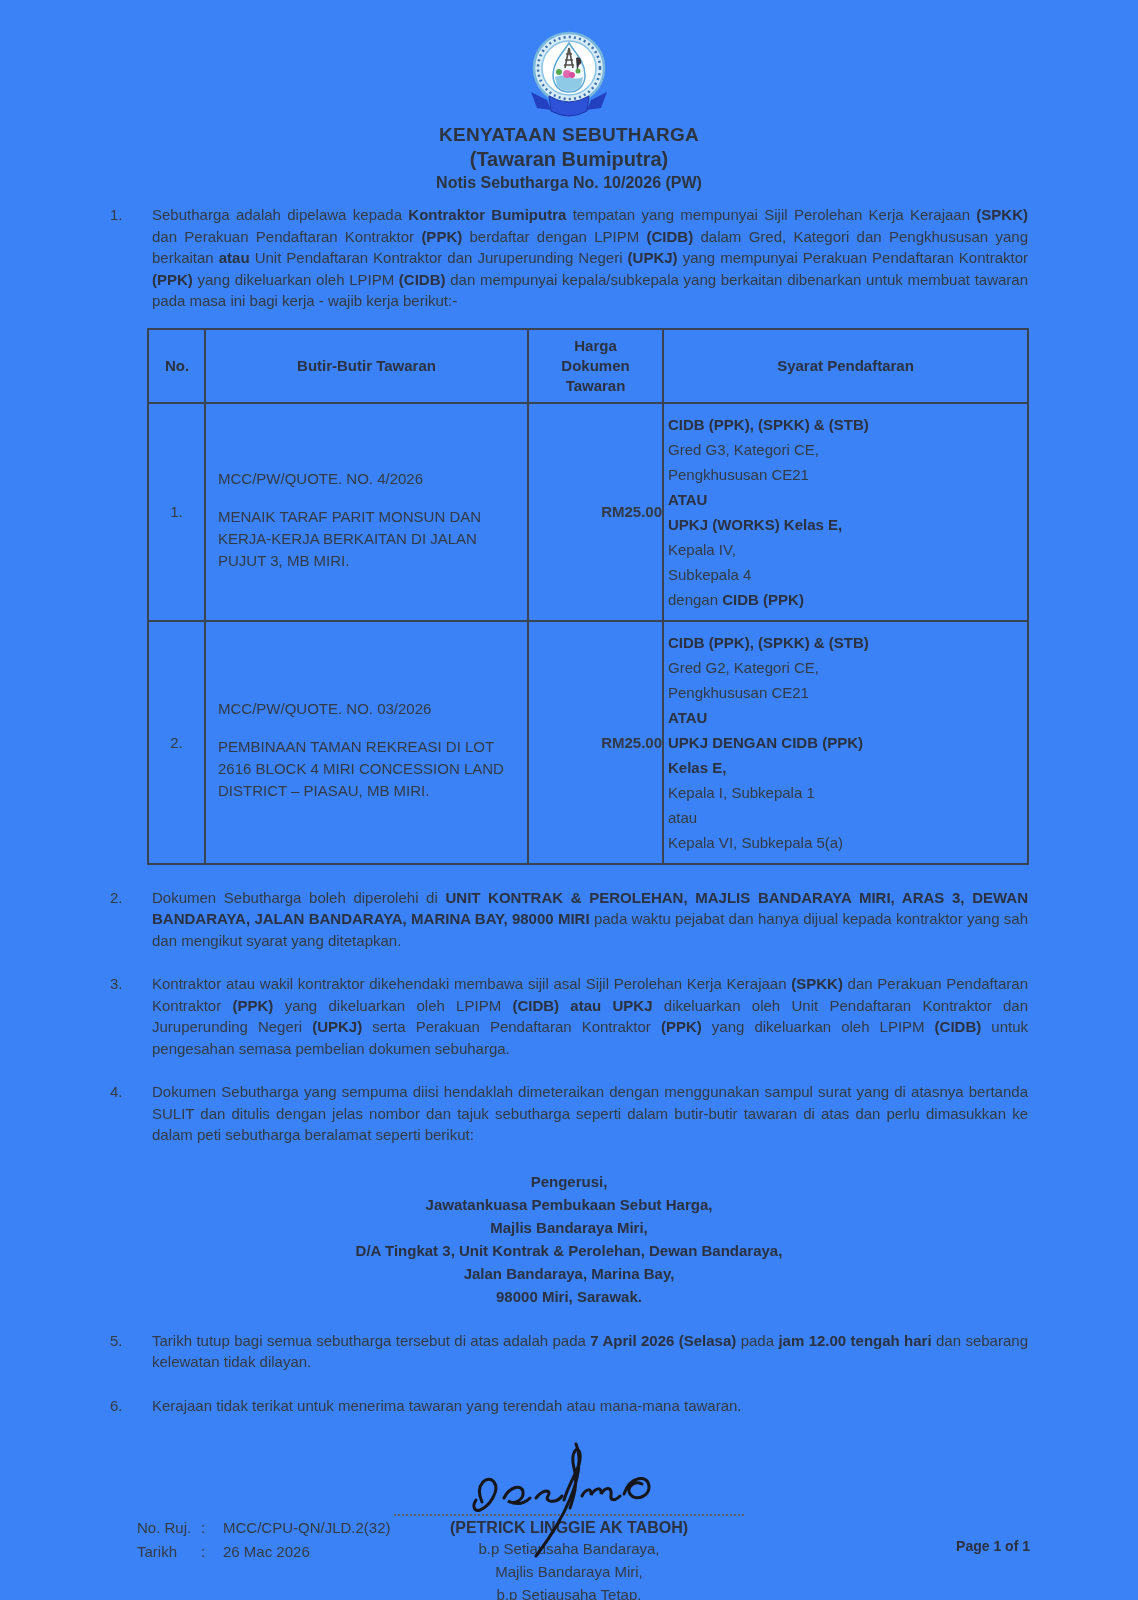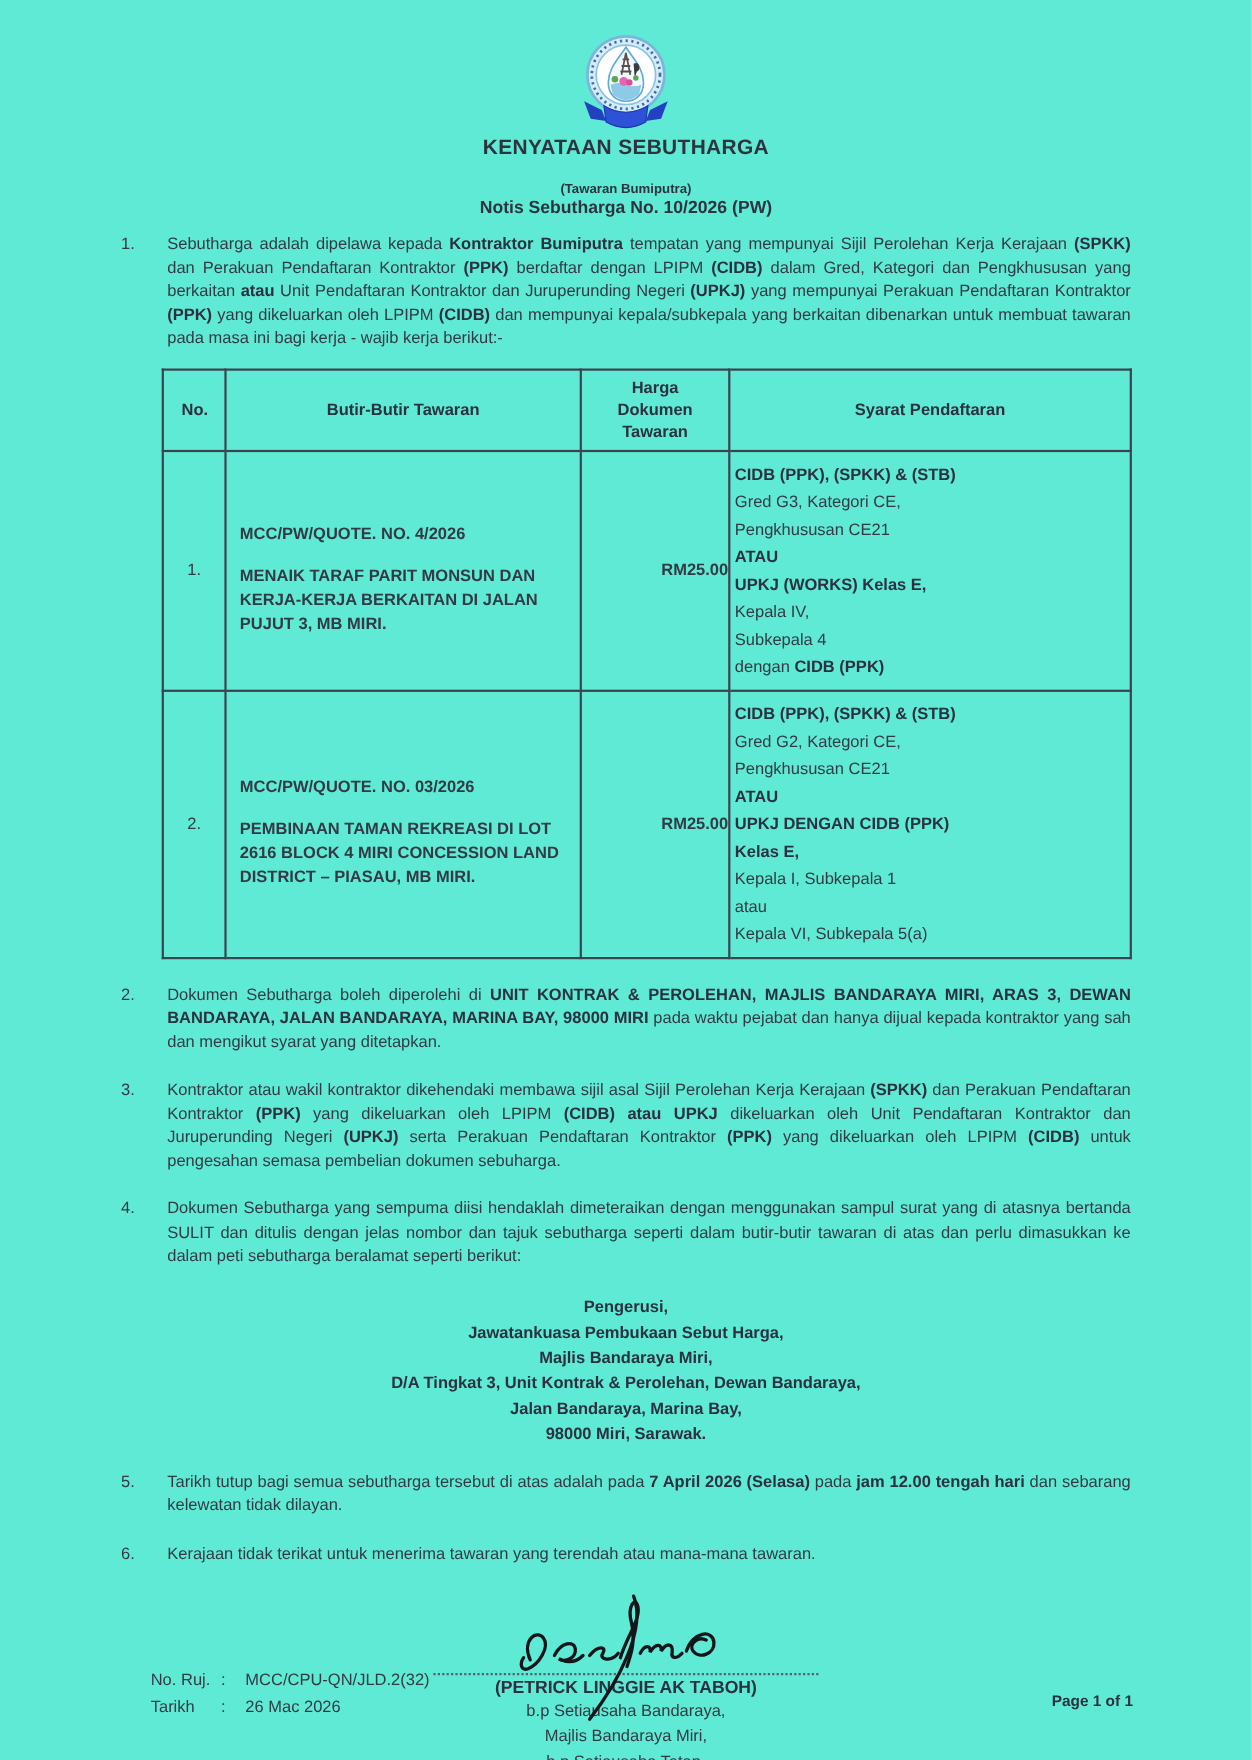--- a/index.html
+++ b/index.html
@@ -1,38 +1,38 @@
 <!DOCTYPE html>
 <html><head>
 <meta charset="utf-8">
 <style>
   * { margin:0; padding:0; box-sizing:border-box; }
   html,body { background:#e8e8e8; }
   .page {
-    width:1138px; height:1600px; margin:0 auto; background:#5eead4;
+    width:1138px; height:1600px; margin:0 auto; background:#3b82f6;
     font-family:"Liberation Sans", sans-serif; color:#333a46;
     position:relative; overflow:hidden;
   }
   .doc { padding:30px 110px 0 110px; }
   .header { text-align:center; }
   .logo-wrap { display:flex; justify-content:center; }
   .title1 { font-size:19px; font-weight:bold; color:#2d3440; margin-top:2px; letter-spacing:.3px; }
-  .title2 { font-size:12px; font-weight:bold; color:#2d3440; margin-top:18px; }
+  .title2 { font-size:20px; font-weight:bold; color:#2d3440; margin-top:2px; }
   .title3 { font-size:16px; font-weight:bold; color:#2d3440; margin-top:3px; }
   .para { display:flex; margin-top:22px; font-size:15px; line-height:21.5px; }
   .para .num { width:42px; flex:none; }
   .para .body { flex:1; text-align:justify; }
   .para b, .addr, .sig-name, td b, th { color:#2b3140; }
   .tbl-wrap { margin:16px 0 0 37px; }
   table { border-collapse:collapse; table-layout:fixed; width:880px; }
   th, td { border:2px solid #3c4350; font-size:15px; vertical-align:middle; }
   th { font-weight:bold; text-align:center; line-height:20px; padding:6px 16px;margin-top:43px; }
   .col-no { width:57px; } .col-butir { width:323px; } .col-harga { width:135px; } .col-syarat { width:365px; }
   td.no-cell { text-align:center; }
-  td.butir-cell { padding:26px 14px 10px 12px; font-weight:bold; line-height:22px; }
+  td.butir-cell { padding:26px 14px 10px 12px; font-weight:normal; line-height:22px; }
   .butir-ref { margin-bottom:16px; }
   td.harga-cell { text-align:right; font-weight:bold; }
   td.syarat-cell { text-align:left; padding:8px 4px;margin-top:33px; }
   .syarat-line { line-height:25px; }
   .row1 { height:193px; } .row2 { height:222px; }
   .addr { margin-top:24px; text-align:center; font-weight:bold; font-size:15px; line-height:23px; }
   .sig-block { margin-top:14px; text-align:center; position:relative; }
   .sig-svg { display:block; margin:0 auto -46px auto; position:relative; z-index:2; }
   .sig-line { width:350px; margin:0 auto; border-bottom:2px dotted #5a5f6a; }
   .sig-name { font-size:16px; font-weight:bold; margin-top:3px; }

